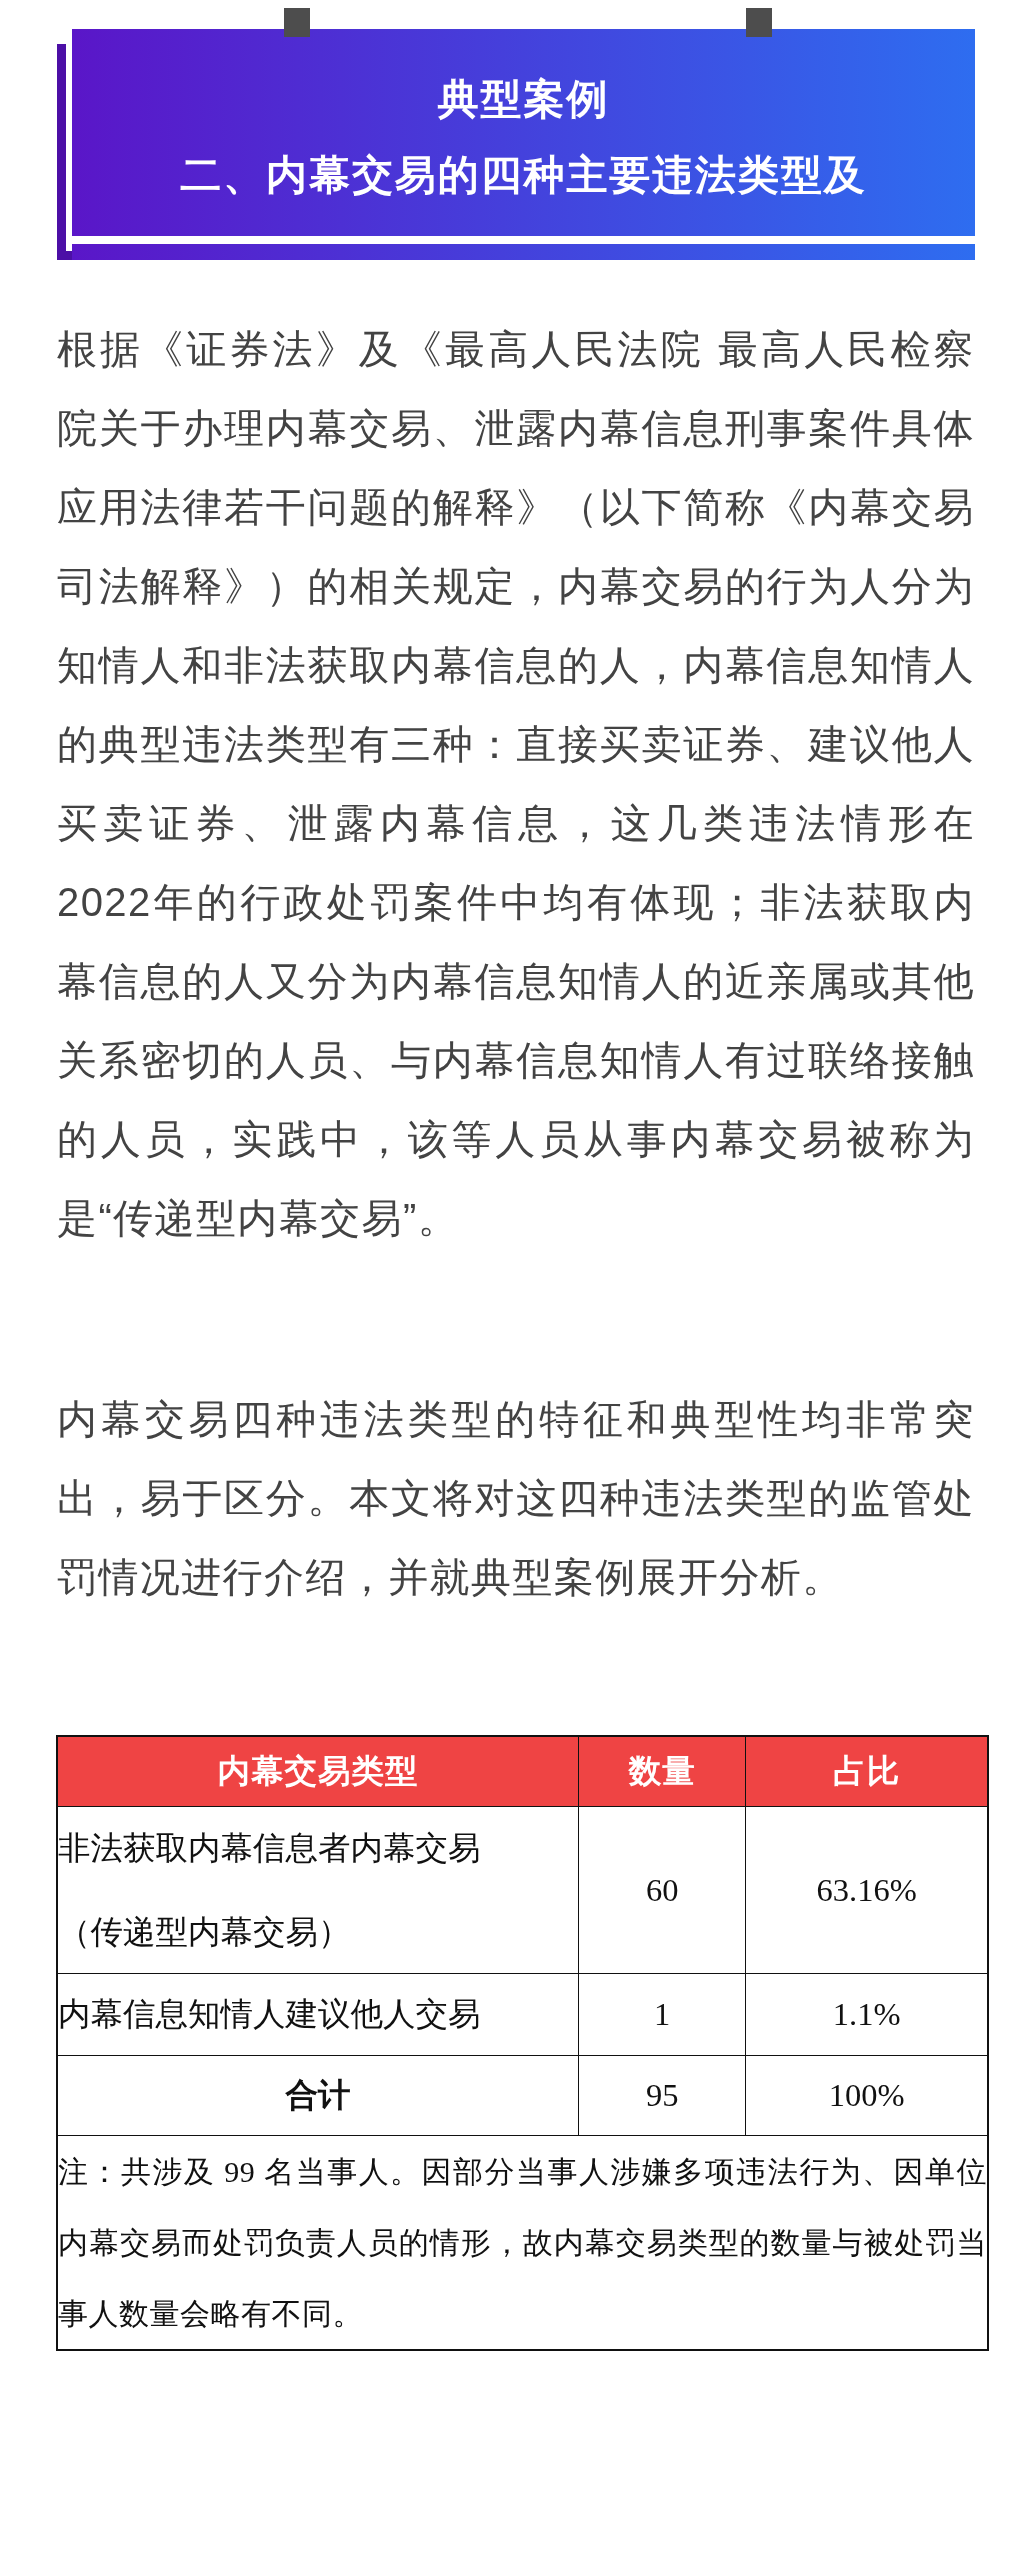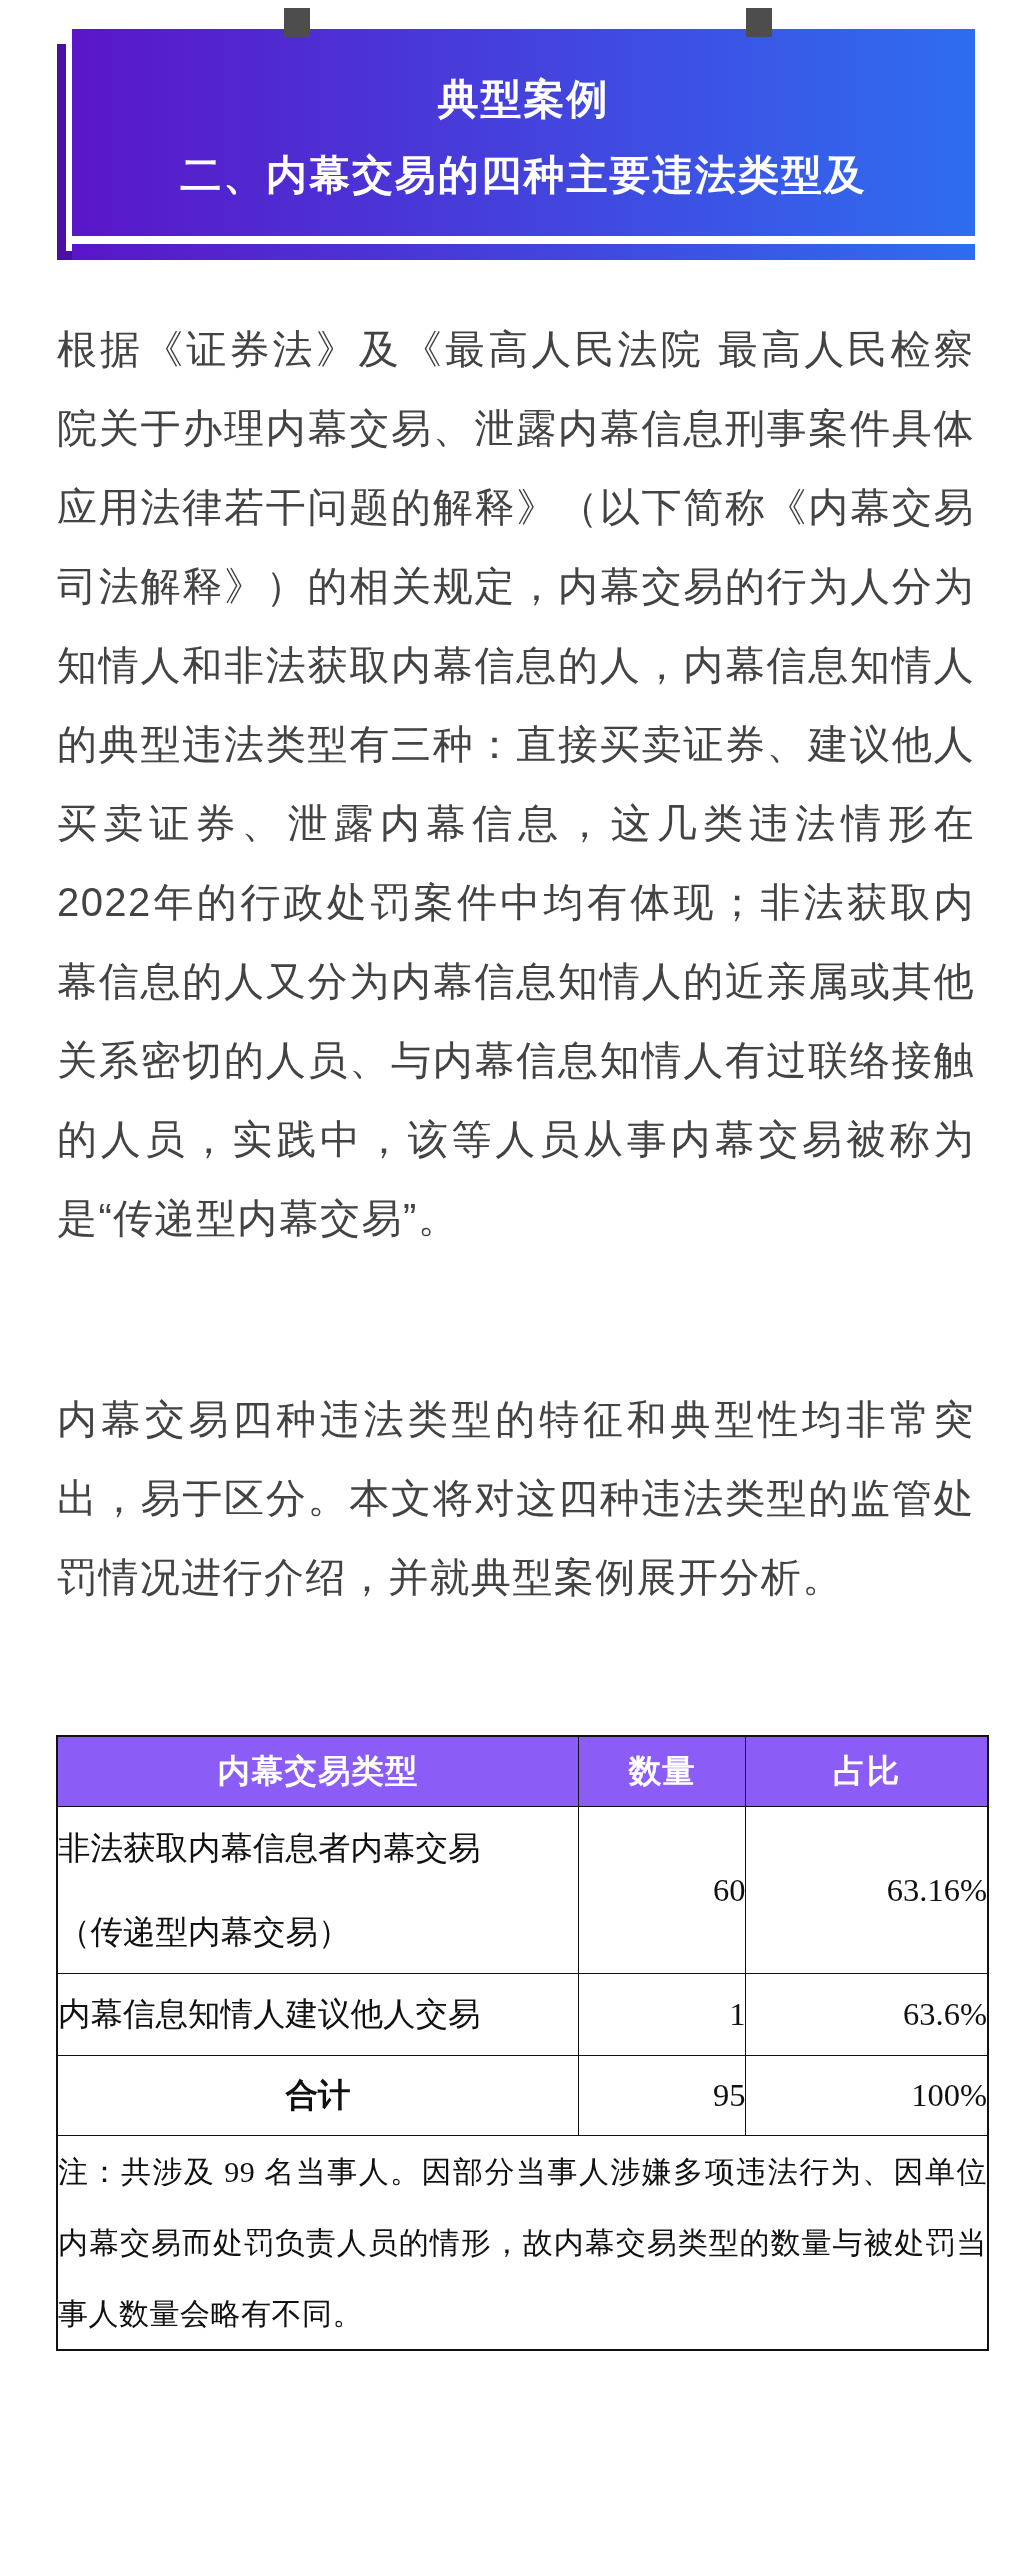--- a/index.html
+++ b/index.html
@@ -61,25 +61,25 @@
   }
   .itable col.c1{width:56%;}
   .itable col.c2{width:18%;}
   .itable col.c3{width:26%;}
   .itable td,.itable th{border:1.9px solid #111111;padding:0;}
   .itable tr:first-child th{border-top:2.9px solid #111111;}
   .itable td:first-child,.itable th:first-child{border-left:2.9px solid #111111;}
   .itable td:last-child,.itable th:last-child{border-right:2.9px solid #111111;}
   .itable tr:last-child td{border-bottom:2.9px solid #111111;}
   .itable thead th{
-    background:#8b5cf6;color:#ffffff;font-weight:bold;
+    background:#ef4444;color:#ffffff;font-weight:bold;
     height:69px;text-align:center;font-size:32.5px;letter-spacing:1px;
   }
   .cell-type{padding:0 17px;text-align:left;}
-  .cell-num,.cell-pct{text-align:right;}
+  .cell-num,.cell-pct{text-align:center;}
   .row-tall{height:167px;}
   .row-tall .cell-type div{line-height:57px;}
   .row-tall .cell-type .l2{margin-top:27px;}
   .row-std{height:82px;}
   .row-total{height:80px;}
   .row-total .cell-type{text-align:center;font-weight:bold;padding:0;}
   .note-cell{
     padding:15.3px 19px 9.6px 19px;
     font-size:30px;line-height:71px;text-align:justify;
     letter-spacing:0.5px;
@@ -126,21 +126,21 @@
         <td class="cell-type">
           <div class="l1">非法获取内幕信息者内幕交易</div>
           <div class="l2">（传递型内幕交易）</div>
         </td>
         <td class="cell-num">60</td>
         <td class="cell-pct">63.16%</td>
       </tr>
       <tr class="row-std">
         <td class="cell-type">内幕信息知情人建议他人交易</td>
         <td class="cell-num">1</td>
-        <td class="cell-pct">63.6%</td>
+        <td class="cell-pct">1.1%</td>
       </tr>
       <tr class="row-total">
         <td class="cell-type">合计</td>
         <td class="cell-num">95</td>
         <td class="cell-pct">100%</td>
       </tr>
       <tr>
         <td class="note-cell" colspan="3">注：共涉及 99 名当事人。因部分当事人涉嫌多项违法行为、因单位内幕交易而处罚负责人员的情形，故内幕交易类型的数量与被处罚当事人数量会略有不同。</td>
       </tr>
     </tbody>

